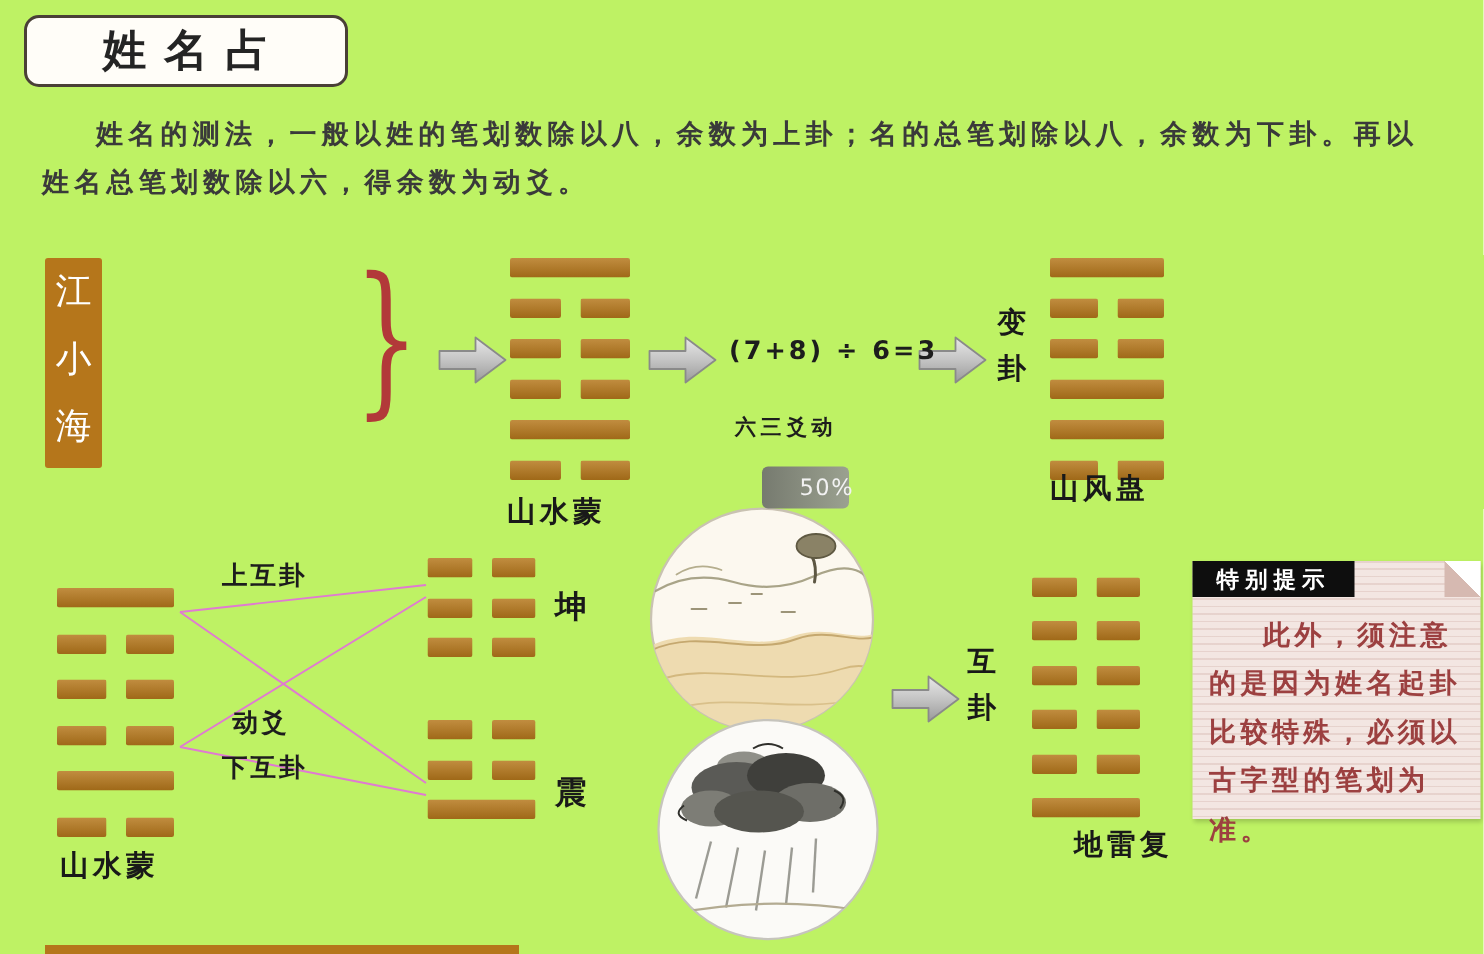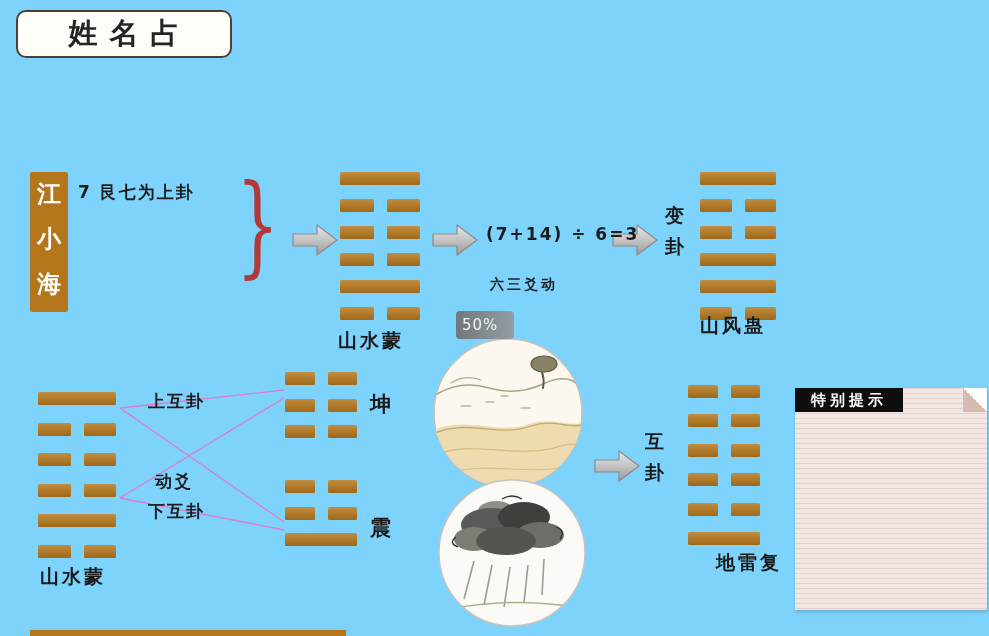--- a/index.html
+++ b/index.html
@@ -1,28 +1,28 @@
 <!DOCTYPE html>
 <html style="--hexagram-bar: #b5771b; --brace-red: #b23939; --notice-text: #9c4040; --connector-pink: #e07ad2;"><head>
 <meta charset="utf-8">
 <style>
   html,body{margin:0;padding:0;background:#ffffff}
-  #canvas{position:relative;width:989px;height:636px;background:#7dd3fc;
+  #canvas{position:relative;width:989px;height:636px;background:#bef264;
           font-family:"DejaVu Sans","Liberation Sans",sans-serif;overflow:hidden;color:#222}
   .abs{position:absolute}
 
   .title-box{left:16px;top:10px;width:212px;height:44px;border:2.5px solid #4a4037;
              border-radius:10px;display:flex;align-items:center;justify-content:center;background:#fffdf8}
   .title-text{font-size:29px;font-weight:bold;color:#242424;letter-spacing:12px;padding-left:12px;white-space:nowrap}
 
   .intro{left:28px;top:74px;width:934px;font-size:18px;line-height:1.78;color:#3a3a3a;
          text-indent:2em;letter-spacing:3.5px;font-weight:600;margin:0}
 
   .name-box{left:30px;top:172px;width:38px;height:140px;background:#b5761b;color:#fff;
-            font-size:24px;font-weight:bold;line-height:45px;text-align:center;word-break:break-all;border-radius:2px}
+            font-size:24px;font-weight:normal;line-height:45px;text-align:center;word-break:break-all;border-radius:2px}
 
   .rule{font-size:17px;font-weight:bold;color:#1d1d1d;letter-spacing:2px;white-space:nowrap}
   .rule-upper{left:78px;top:181px}
   .rule-lower{left:78px;top:253px}
 
   .brace{left:236px;top:170px;font-family:"DejaVu Serif",serif;font-size:110px;line-height:110px;
          color:var(--brace-red,#b23939);transform:scaleX(.62);transform-origin:left top}
 
   .arrow{width:46px;height:36px}
   .arrow-1{left:292px;top:222px}
@@ -36,31 +36,31 @@
           background-image:linear-gradient(180deg,rgba(255,255,255,.16),rgba(0,0,0,.12));border-radius:1.5px}
 
   .gua-label{font-size:19px;font-weight:bold;color:#191919;letter-spacing:3px;white-space:nowrap}
   .small-label{font-size:17px;font-weight:bold;color:#1d1d1d;letter-spacing:2px;white-space:nowrap}
   .v-label{width:24px;font-size:19px;font-weight:bold;color:#191919;line-height:31px;
            text-align:right;word-break:break-all}
 
   .formula{left:486px;top:224px}
   .moving-line{left:490px;top:276px;font-size:14px;letter-spacing:3px}
 
-  .badge{left:456px;top:311px;width:58px;height:28px;border-radius:4px;
+  .badge{left:508px;top:311px;width:58px;height:28px;border-radius:4px;
          background:linear-gradient(90deg,rgba(112,112,112,.92),rgba(150,150,150,.88));
-         color:#f2f2f2;font-size:15px;display:flex;align-items:center;padding-left:6px;
+         color:#f2f2f2;font-size:15px;display:flex;align-items:center;padding-left:25px;
          box-sizing:border-box;letter-spacing:1px}
 
   .connector{left:0;top:0;pointer-events:none;color:var(--connector-pink,#e07ad2)}
 
   .circle1{left:431px;top:336px;width:154px;height:154px}
   .circle2{left:436px;top:477px;width:152px;height:152px}
 
-  .notice-card{left:795px;top:388px;width:192px;height:222px;background-color:#f3e6e2;
+  .notice-card{left:795px;top:374px;width:192px;height:172px;background-color:#f3e6e2;
                background-image:repeating-linear-gradient(180deg,rgba(187,140,130,.22) 0px,rgba(187,140,130,.22) 1px,transparent 1px,transparent 5px);
                box-shadow:1px 2px 3px rgba(0,0,0,.18)}
   .notice-fold{position:absolute;right:0;top:0;width:24px;height:24px;
                background:linear-gradient(225deg,#ffffff 0 50%,#d6b9b1 50% 100%)}
   .notice-tab{position:absolute;left:0;top:0;width:108px;height:24px;background:#0e0e0e;color:#fff;
               font-size:15px;font-weight:bold;letter-spacing:4px;text-align:center;line-height:24px}
   .notice-body{position:absolute;left:11px;right:10px;top:34px;color:var(--notice-text,#9c4040);
                font-size:18px;font-weight:bold;line-height:1.8;text-indent:2em;letter-spacing:3px}
 
   .bottom-strip{left:30px;top:630px;width:316px;height:6px;background:#b5761b}
@@ -77,24 +77,24 @@
         <stop offset="0.5" stop-color="#c4c4c4"></stop>
         <stop offset="1" stop-color="#9a9a9a"></stop>
       </linearGradient>
     </defs>
   </svg>
 
   <div class="abs title-box">
     <span class="title-text">姓名占</span>
   </div>
 
+  <p class="abs intro">姓名的测法，一般以姓的笔划数除以八，余数为上卦；名的总笔划除以八，余数为下卦。再以姓名总笔划数除以六，得余数为动爻。</p>
 
   <div class="abs name-box">江小海</div>
 
-  <div class="abs rule rule-upper">7 艮七为上卦</div>
 
   <div class="abs brace">}</div>
 
   <svg class="abs arrow arrow-1" viewBox="0 0 46 36">
     <path d="M1 12 H25 V3 L45 18 L25 33 V24 H1 Z" fill="url(#arrowGrad)" stroke="#8a8a8a" stroke-width="1.2" stroke-linejoin="round"></path>
   </svg>
   <svg class="abs arrow arrow-2" viewBox="0 0 46 36">
     <path d="M1 12 H25 V3 L45 18 L25 33 V24 H1 Z" fill="url(#arrowGrad)" stroke="#8a8a8a" stroke-width="1.2" stroke-linejoin="round"></path>
   </svg>
   <svg class="abs arrow arrow-3" viewBox="0 0 46 36">
@@ -145,21 +145,21 @@
       </div>
       <div class="hx-row solid">
         <div class="hx-bar"></div>
       </div>
       <div class="hx-row broken">
         <div class="hx-bar"></div>
         <div class="hx-bar"></div>
       </div>
     </div>
 
-  <div class="abs small-label formula">(7+14) ÷ 6=3</div>
+  <div class="abs small-label formula">(7+8) ÷ 6=3</div>
   <div class="abs small-label moving-line">六三爻动</div>
   <div class="abs v-label" style="left:660px;top:200px">变卦</div>
   <div class="abs gua-label" style="left:338px;top:328px">山水蒙</div>
   <div class="abs gua-label" style="left:700px;top:313px">山风蛊</div>
 
   <svg class="abs connector" width="989" height="636">
     <g stroke="currentColor" stroke-width="1.3" fill="none">
       <line x1="120" y1="408" x2="284" y2="390"></line>
       <line x1="120" y1="408" x2="284" y2="522"></line>
       <line x1="120" y1="498" x2="284" y2="398"></line>
@@ -186,21 +186,21 @@
       <div class="hx-row solid">
         <div class="hx-bar"></div>
       </div>
       <div class="hx-row broken">
         <div class="hx-bar"></div>
         <div class="hx-bar"></div>
       </div>
     </div>
   <div class="abs gua-label" style="left:40px;top:564px">山水蒙</div>
 
-  <div class="abs small-label" style="left:148px;top:390px">上互卦</div>
+  <div class="abs small-label" style="left:148px;top:372px">上互卦</div>
   <div class="abs small-label" style="left:155px;top:470px">动爻</div>
   <div class="abs small-label" style="left:148px;top:500px">下互卦</div>
 
   <div class="abs hx" style="left:285px;top:372px;width:72px;height:66px">
       <div class="hx-row broken">
         <div class="hx-bar"></div>
         <div class="hx-bar"></div>
       </div>
       <div class="hx-row broken">
         <div class="hx-bar"></div>
@@ -299,17 +299,18 @@
       </div>
       <div class="hx-row solid">
         <div class="hx-bar"></div>
       </div>
     </div>
   <div class="abs gua-label" style="left:716px;top:550px">地雷复</div>
 
   <div class="abs notice-card">
     <div class="notice-fold"></div>
     <div class="notice-tab">特别提示</div>
+    <div class="notice-body">此外，须注意的是因为姓名起卦比较特殊，必须以古字型的笔划为准。</div>
   </div>
 
   <div class="abs bottom-strip"></div>
 
 </div>
 
 </body></html>

